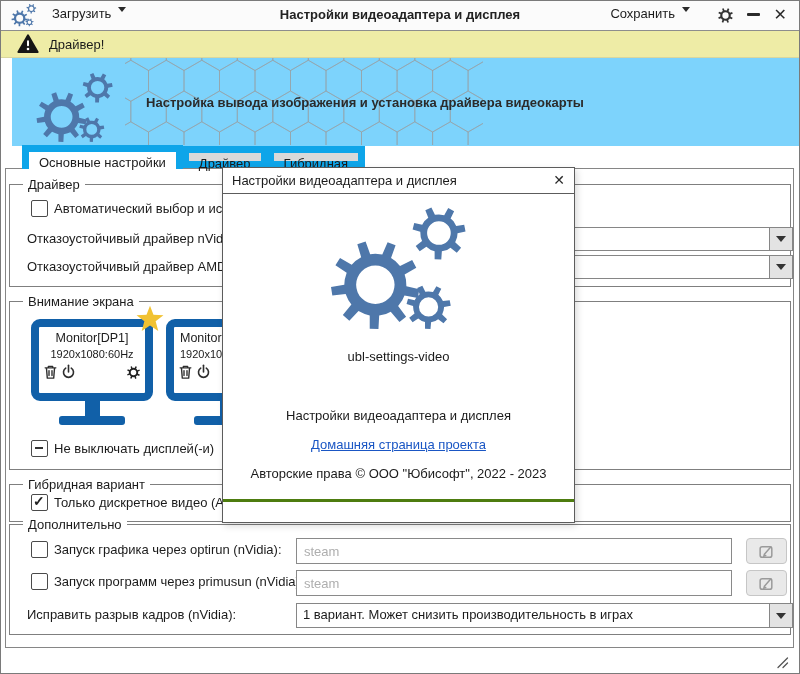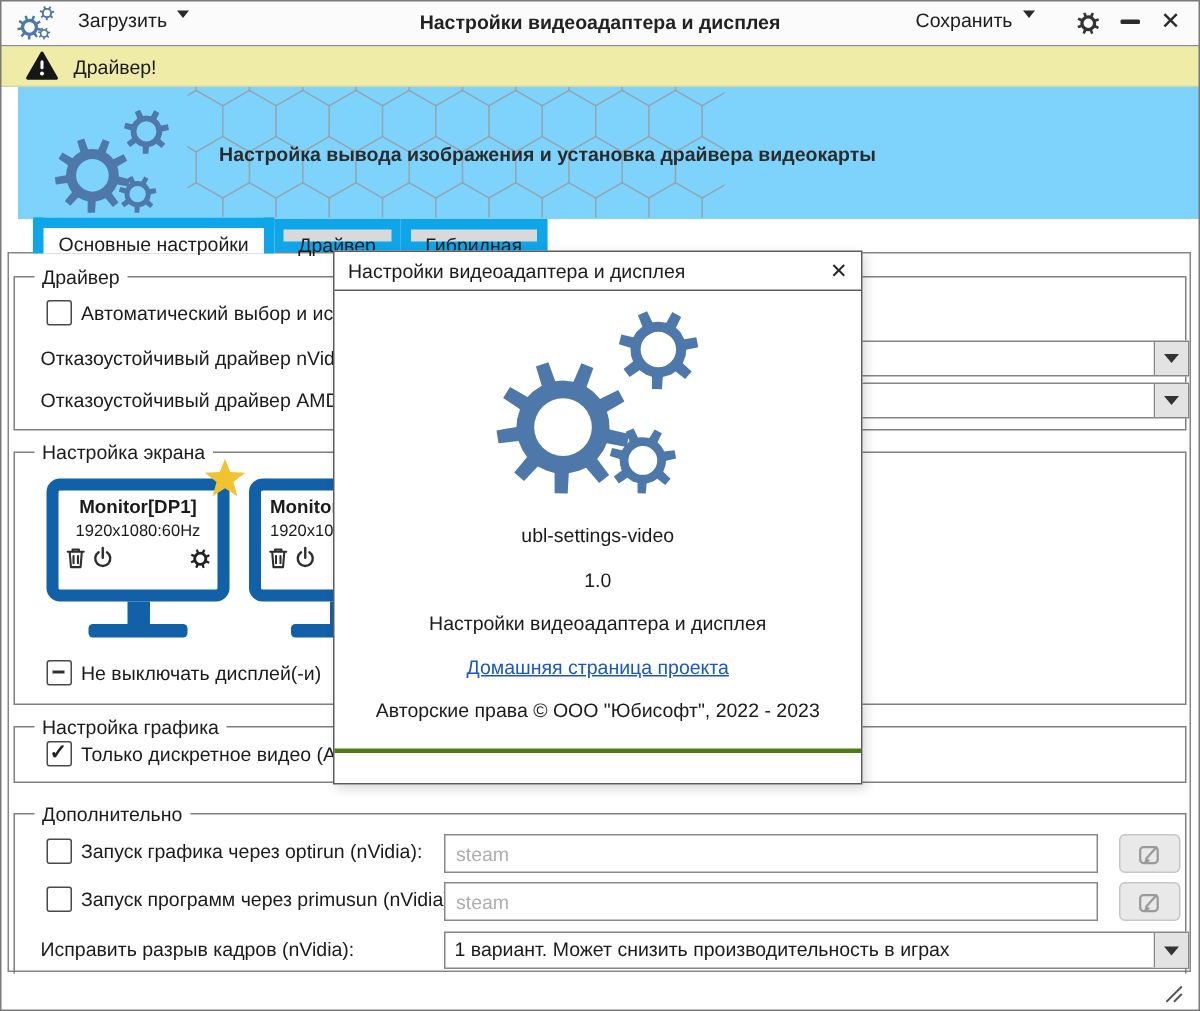--- a/index.html
+++ b/index.html
@@ -49,21 +49,21 @@
   .arrow-down{width:0;height:0;border-left:5px solid transparent;border-right:5px solid transparent;border-top:6px solid #333}
 
   
   .textbox{position:absolute;border:1px solid #8a8a8a;padding:3px 7px;font:13px "Liberation Sans",sans-serif;color:#222;background:#fff;box-sizing:border-box}
   .textbox::placeholder{color:#aeaeae;opacity:1}
   .edit-btn{position:absolute;background:#e9e9e9;border:1px solid #c6c6c6;border-radius:4px;display:flex;align-items:center;justify-content:center;box-sizing:border-box}
 
   
   .monitor{position:absolute;width:122px}
   .mon-screen{height:82px;border:8px solid #1160a8;border-radius:9px;background:#fff;position:relative;padding:3px 3px 0 3px;box-sizing:border-box}
-  .mon-name{font-weight:bold;font-size:12.5px;text-align:center;line-height:16px;white-space:nowrap;overflow:hidden}
+  .mon-name{font-weight:normal;font-size:12.5px;text-align:center;line-height:16px;white-space:nowrap;overflow:hidden}
   .mon-mode{font-size:11px;text-align:center;line-height:16px;white-space:nowrap;overflow:hidden}
   .mon-icons{display:flex;align-items:center;gap:3px;padding:2px 1px 0 1px}
   .mon-left .mon-name,.mon-left .mon-mode{text-align:left;padding-left:3px}
   .mon-stand{width:15px;height:15px;background:#1160a8;margin:0 auto}
   .mon-base{width:66px;height:9px;background:#1160a8;border-radius:3px;margin:0 auto}
   .mon-star{position:absolute;top:-14px;right:-13px}
 
   
   .dialog{position:absolute;left:222px;top:167px;width:353px;height:356px;background:#fff;border:1px solid #5c5c5c;z-index:50;box-sizing:border-box;box-shadow:2px 3px 7px rgba(0,0,0,0.15)}
   .dlg-title{height:25px;border-bottom:1px solid #5c5c5c;line-height:25px;padding-left:9px;position:relative}
@@ -197,21 +197,21 @@
     <span class="lbl" style="left:17px;top:74px">Отказоустойчивый драйвер AMD/</span>
     <div class="combo" style="left:286px;top:70px;width:497px;height:24px">
       <span class="combo-value"></span>
       <span class="combo-btn">
           <span class="arrow-down"></span>
         </span>
     </div>
   </div>
 
   <div class="grp" style="left:9px;top:301px;width:782px;height:169px">
-    <span class="grp-legend">Настройка экрана</span>
+    <span class="grp-legend">Внимание экрана</span>
 
     <div class="monitor" style="left:21px;top:17px">
       <div class="mon-screen">
         <div class="mon-name">Monitor[DP1]</div>
         <div class="mon-mode">1920x1080:60Hz</div>
         <div class="mon-icons">
           <svg width="15" height="16" viewBox="0 0 14 15">
               <path d="M2,3.6 H12 M5,3.6 V2.2 H9 V3.6 M3.2,3.6 L4,13.2 H10 L10.8,3.6 M5.6,6.2 V10.8 M8.4,6.2 V10.8" fill="none" stroke="#2e2e2e" stroke-width="1.3" stroke-linecap="round" stroke-linejoin="round"></path>
             </svg>
           <svg width="15" height="16" viewBox="0 0 14 15">
@@ -246,26 +246,26 @@
       </div>
       <div class="mon-stand"></div>
       <div class="mon-base"></div>
     </div>
 
     <span class="cb indet" style="left:21px;top:138px"></span>
     <span class="lbl" style="left:44px;top:139px">Не выключать дисплей(-и)</span>
   </div>
 
   <div class="grp" style="left:9px;top:484px;width:782px;height:38px">
-    <span class="grp-legend">Настройка графика</span>
+    <span class="grp-legend">Гибридная вариант</span>
     <span class="cb checked" style="left:21px;top:9px"></span>
     <span class="lbl" style="left:44px;top:10px">Только дискретное видео (AM</span>
   </div>
 
-  <div class="grp" style="left:9px;top:542px;width:782px;height:111px">
+  <div class="grp" style="left:9px;top:524px;width:782px;height:111px">
     <span class="grp-legend">Дополнительно</span>
 
     <span class="cb" style="left:21px;top:16px"></span>
     <span class="lbl" style="left:44px;top:17px">Запуск графика через optirun (nVidia):</span>
     <input class="textbox" style="left: 286px; top: 13px; width: 436px; height: 26px;" disabled="" placeholder="steam">
     <span class="edit-btn" style="left:736px;top:13px;width:41px;height:26px">
       <svg width="17" height="17" viewBox="0 0 16 16">
         <rect x="2" y="3.5" width="11" height="10" rx="2" fill="none" stroke="#9a9a9a" stroke-width="1.4"></rect>
         <path d="M6,10.5 L12.2,3.6 M6,10.5 l-0.5,1.8 1.8,-0.5" stroke="#9a9a9a" stroke-width="1.4" fill="none" stroke-linecap="round"></path>
       </svg>
@@ -302,21 +302,20 @@
     <span>Настройки видеоадаптера и дисплея</span>
     <span class="dlg-close">✕</span>
   </div>
   <div class="dlg-body">
     <svg class="ctr" style="top:8px;left:50%;right:auto;transform:translateX(-50%)" width="152" height="136" viewBox="0 0 100 92">
         <path d="M34.0 35.0 L38.7 35.5 L42.3 27.2 L47.7 29.3 L44.6 37.9 L47.5 39.9 L50.7 43.3 L58.9 39.2 L61.7 44.4 L53.8 49.0 L54.7 52.4 L55.0 57.0 L63.8 59.1 L62.7 64.9 L53.7 63.3 L52.2 66.5 L49.4 70.3 L54.8 77.6 L50.3 81.2 L44.4 74.3 L41.2 75.7 L36.6 76.8 L36.1 85.9 L30.2 85.8 L30.2 76.7 L26.8 75.7 L22.6 73.7 L16.4 80.3 L12.0 76.4 L17.8 69.4 L15.8 66.5 L13.9 62.2 L4.9 63.3 L4.0 57.5 L13.0 55.9 L13.3 52.4 L14.6 47.9 L7.0 42.8 L10.1 37.9 L18.0 42.4 L20.5 39.9 L24.4 37.3 L21.8 28.6 L27.4 26.7 L30.5 35.3 Z M 47.0 56 A 13 13 0 1 0 21.0 56 A 13 13 0 1 0 47.0 56 Z" fill="#4e77aa" fill-rule="evenodd"></path>
         <path d="M77.0 8.4 L80.6 8.9 L83.3 4.1 L87.3 6.3 L84.9 11.2 L86.9 13.1 L88.7 16.3 L94.1 15.4 L95.0 19.9 L89.6 21.1 L89.3 23.8 L88.0 27.2 L92.0 30.9 L89.1 34.3 L84.8 30.9 L82.5 32.4 L79.0 33.4 L78.6 38.9 L74.1 38.8 L74.1 33.3 L71.5 32.4 L68.5 30.3 L64.0 33.4 L61.3 29.8 L65.6 26.4 L64.7 23.8 L64.4 20.2 L59.2 18.6 L60.3 14.2 L65.7 15.4 L67.1 13.1 L69.8 10.7 L67.8 5.5 L71.9 3.7 L74.3 8.7 Z M 85.0 21 A 8 8 0 1 0 69.0 21 A 8 8 0 1 0 85.0 21 Z" fill="#4e77aa" fill-rule="evenodd"></path>
         <path d="M70.0 60.5 L73.0 60.9 L75.3 57.0 L78.6 58.7 L76.6 62.8 L78.2 64.5 L79.7 67.0 L84.3 66.4 L85.0 70.1 L80.5 71.1 L80.2 73.3 L79.2 76.1 L82.5 79.3 L80.1 82.1 L76.5 79.3 L74.6 80.5 L71.7 81.4 L71.3 85.9 L67.6 85.8 L67.6 81.2 L65.4 80.5 L63.0 78.8 L59.2 81.4 L56.9 78.3 L60.5 75.5 L59.8 73.3 L59.5 70.3 L55.1 69.0 L56.1 65.4 L60.6 66.4 L61.8 64.5 L64.0 62.4 L62.3 58.1 L65.8 56.6 L67.8 60.7 Z M 76.5 71 A 6.5 6.5 0 1 0 63.5 71 A 6.5 6.5 0 1 0 76.5 71 Z" fill="#4e77aa" fill-rule="evenodd"></path>
       </svg>
     <div class="ctr" style="top:155px">ubl-settings-video</div>
-    <div class="ctr" style="top:185px">1.0</div>
     <div class="ctr" style="top:214px">Настройки видеоадаптера и дисплея</div>
     <a class="ctr dlg-link" style="top:243px">Домашняя страница проекта</a>
     <div class="ctr" style="top:272px">Авторские права © ООО "Юбисофт", 2022 - 2023</div>
   </div>
   <div class="dlg-footer"></div>
 </div>
 
 <div class="window-border"></div>
 
 </body></html>

